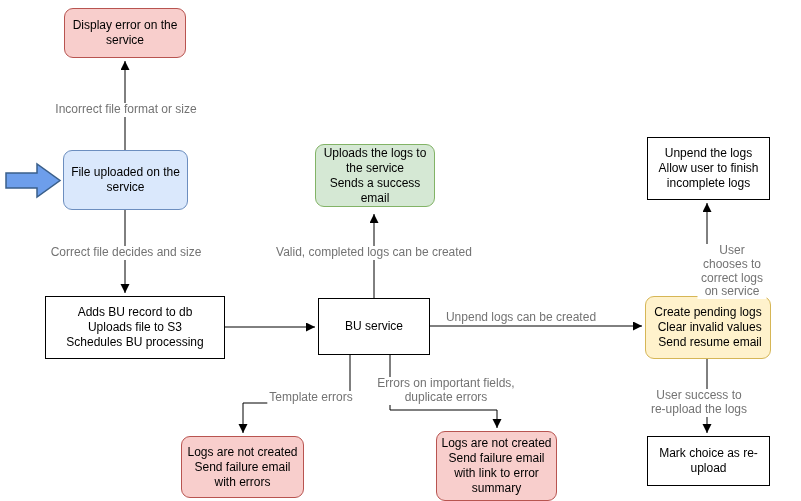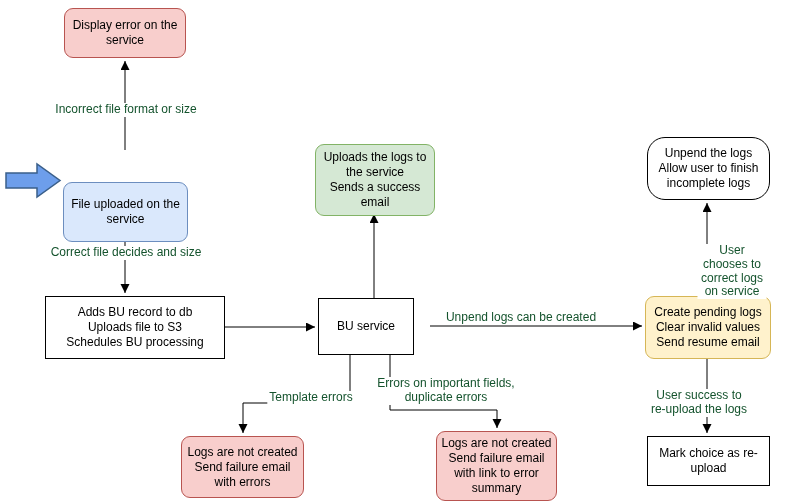--- a/index.html
+++ b/index.html
@@ -27,36 +27,36 @@
     background: var(--white-fill, #fff);
     padding: 14px 4px;
   }
   .rounded { border-radius: 9px; }
   .pink   { background: var(--pink-fill);   border-color: var(--pink-border); }
   .blue   { background: var(--blue-fill);   border-color: var(--blue-border); }
   .green  { background: var(--green-fill);  border-color: var(--green-border); }
   .yellow { background: var(--yellow-fill); border-color: var(--yellow-border); }
 
   #n-display-error { left: 64px;  top: 8px;   width: 122px; height: 50px; }
-  #n-file-uploaded { left: 63px;  top: 150px; width: 125px; height: 60px; margin-top: 32px; }
+  #n-file-uploaded { left: 63px;  top: 150px; width: 125px; height: 60px; }
   #n-adds-bu       { left: 45px;  top: 296px; width: 180px; height: 63px; }
-  #n-bu-service    { left: 318px; top: 298px; width: 96px; height: 57px; }
-  #n-uploads-logs  { left: 315px; top: 144px; width: 120px; height: 72px; }
-  #n-unpend        { left: 647px; top: 137px; width: 123px; height: 63px; border-radius: 18px; }
-  #n-create-pending{ left: 645px; top: 296px; width: 126px; height: 63px; }
+  #n-bu-service    { left: 318px; top: 298px; width: 112px; height: 57px; }
+  #n-uploads-logs  { left: 315px; top: 144px; width: 120px; height: 63px; }
+  #n-unpend        { left: 647px; top: 137px; width: 123px; height: 63px; }
+  #n-create-pending{ left: 645px; top: 296px; width: 126px; height: 63px; text-align: right; }
   #n-logs-errors   { left: 181px; top: 436px; width: 123px; height: 62px; }
   #n-logs-summary  { left: 436px; top: 431px; width: 121px; height: 70px; }
   #n-mark-choice   { left: 647px; top: 436px; width: 123px; height: 50px; }
 
   .edge-label {
     position: absolute;
     transform: translateX(-50%);
     font-size: 12px;
     line-height: 1.15;
-    color: #14532d;
+    color: #737373;
     background: #ffffff;
     text-align: center;
     white-space: pre-line;
     padding: 0 2px;
   }
   #l-incorrect       { left: 126px; top: 103px; }
   #l-correct         { left: 126px; top: 246px; }
   #l-valid           { left: 374px; top: 246px; }
   #l-partial         { left: 521px; top: 311px; }
   #l-template        { left: 311px; top: 391px; }
@@ -123,20 +123,21 @@
 with link to error
 summary</div>
 
   <div class="node" id="n-mark-choice">Mark choice as re-
 upload</div>
 
   <div class="edge-label" id="l-incorrect">Incorrect file format or size</div>
 
   <div class="edge-label" id="l-correct">Correct file decides and size</div>
 
+  <div class="edge-label" id="l-valid">Valid, completed logs can be created</div>
 
   <div class="edge-label" id="l-partial">Unpend logs can be created</div>
 
   <div class="edge-label" id="l-template">Template errors</div>
 
   <div class="edge-label" id="l-fields">Errors on important fields,
 duplicate errors</div>
 
   <div class="edge-label" id="l-correct-service">User chooses to correct logs on service</div>
 

